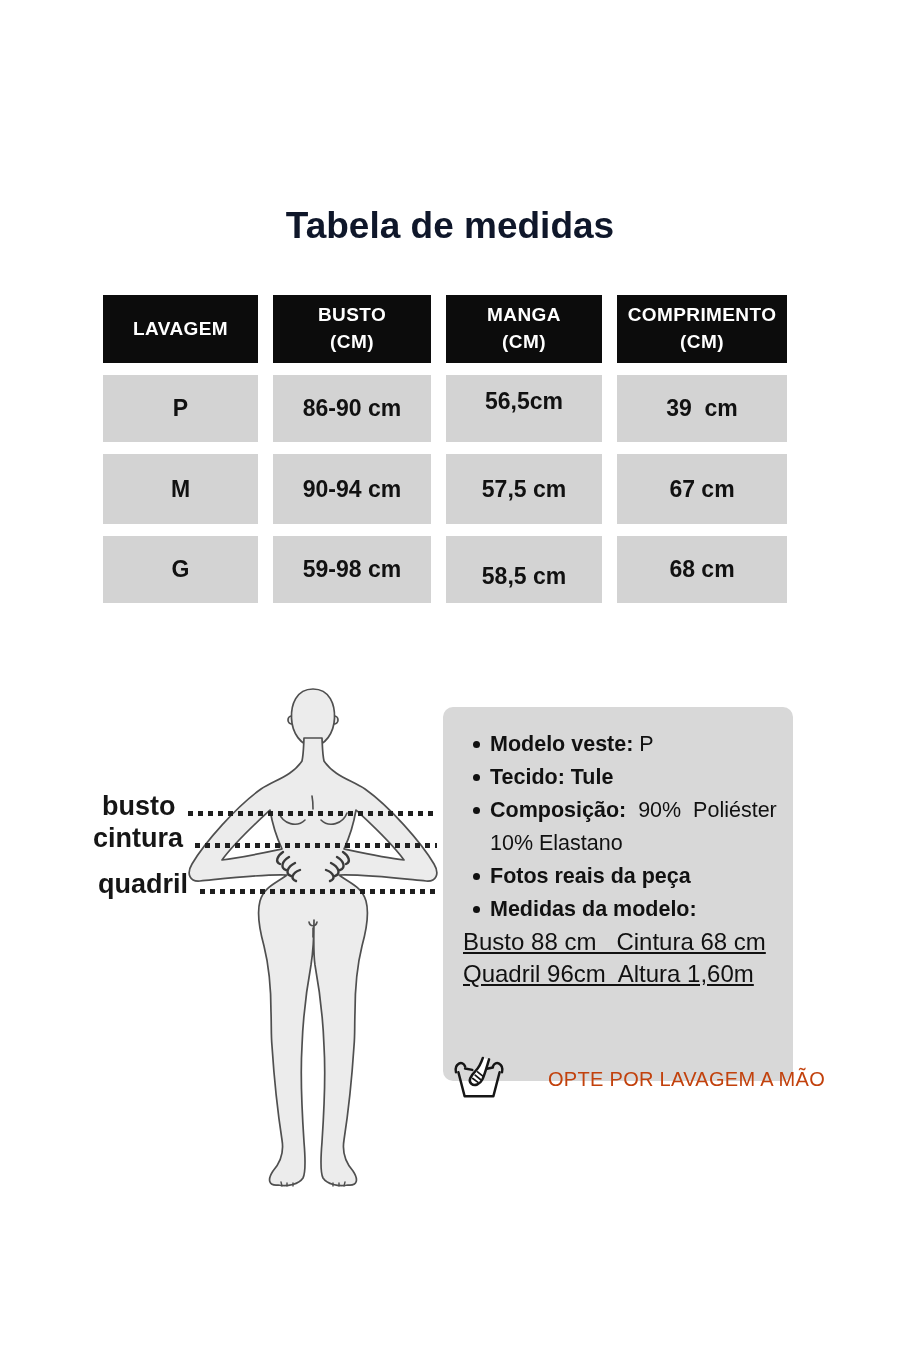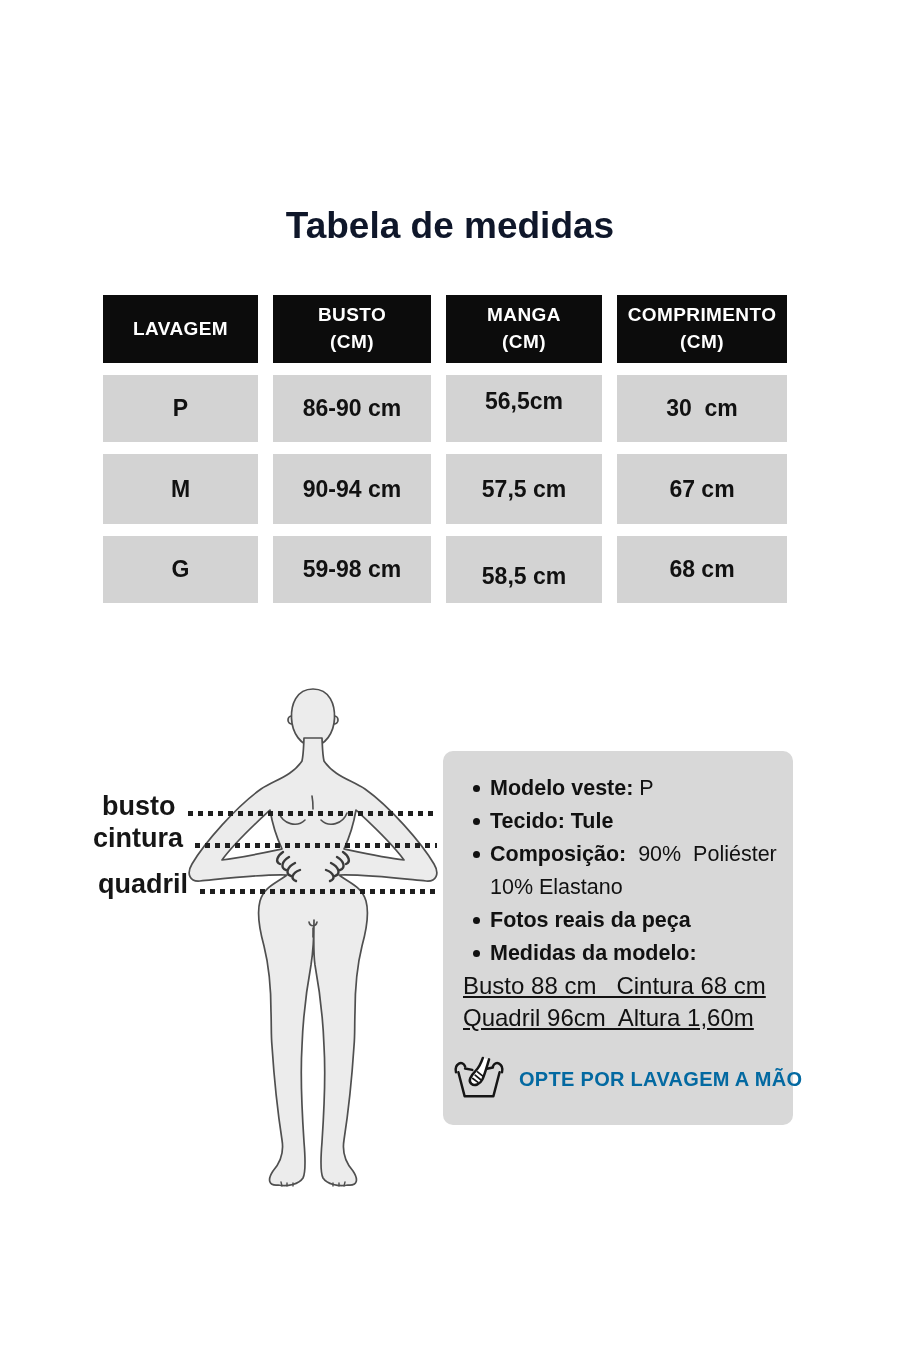--- a/index.html
+++ b/index.html
@@ -53,21 +53,21 @@
   .meas-row .dots{
     flex:1;height:5px;margin-left:12px;transform:translateY(7px);
     background:repeating-linear-gradient(90deg,#1f1f1f 0 5px,transparent 5px 10px);
   }
   .row-busto{left:102px;top:789px;width:335px;}
   .row-cintura{left:93px;top:821px;width:344px;}
   .row-quadril{left:98px;top:867px;width:339px;}
 
   
   .info-panel{
-    position:absolute;left:443px;top:751px;width:350px;height:374px;
+    position:absolute;left:443px;top:707px;width:350px;height:374px;
     background:var(--panel-bg,#d8d8d8);border-radius:10px;z-index:2;
     box-sizing:border-box;padding:21px 14px 12px 30px;
   }
   .info-item{display:flex;align-items:flex-start;line-height:33px;}
   .info-item .bullet{
     width:7px;height:7px;border-radius:50%;background:#111;
     flex:none;margin:13px 10px 0 0;
   }
   .info-item.no-bullet .bullet{visibility:hidden;}
   .info-item .item-text{font-size:21.5px;white-space:pre-wrap;}
@@ -77,21 +77,21 @@
     font-size:24px;font-weight:400;line-height:32px;white-space:pre;
     margin-left:-10px;
     text-decoration:underline;
   }
 
   
   .care-note{
     position:absolute;left:452px;top:1056px;display:flex;align-items:center;gap:13px;z-index:2;
   }
   .care-note .care-label{
-    font-size:20px;font-weight:700;letter-spacing:.3px;color:#0369a1;white-space:nowrap;
+    font-size:20px;font-weight:400;letter-spacing:.3px;color:#c2410c;white-space:nowrap;margin-left:29px;
   }
 </style>
 </head>
 <body>
 
 <div class="canvas">
 
   <h1 class="page-title">Tabela de medidas</h1>
 
   <div class="size-table">
@@ -108,21 +108,21 @@
       <span>(CM)</span>
     </div>
     <div class="th">
       <span>COMPRIMENTO</span>
       <span>(CM)</span>
     </div>
 
     <div class="td"><span>P</span></div>
     <div class="td"><span>86-90 cm</span></div>
     <div class="td"><span class="nudge-up">56,5cm</span></div>
-    <div class="td"><span>30  cm</span></div>
+    <div class="td"><span>39  cm</span></div>
 
     <div class="td"><span>M</span></div>
     <div class="td"><span>90-94 cm</span></div>
     <div class="td"><span>57,5 cm</span></div>
     <div class="td"><span>67 cm</span></div>
 
     <div class="td"><span>G</span></div>
     <div class="td"><span>59-98 cm</span></div>
     <div class="td"><span class="nudge-down">58,5 cm</span></div>
     <div class="td"><span>68 cm</span></div>

